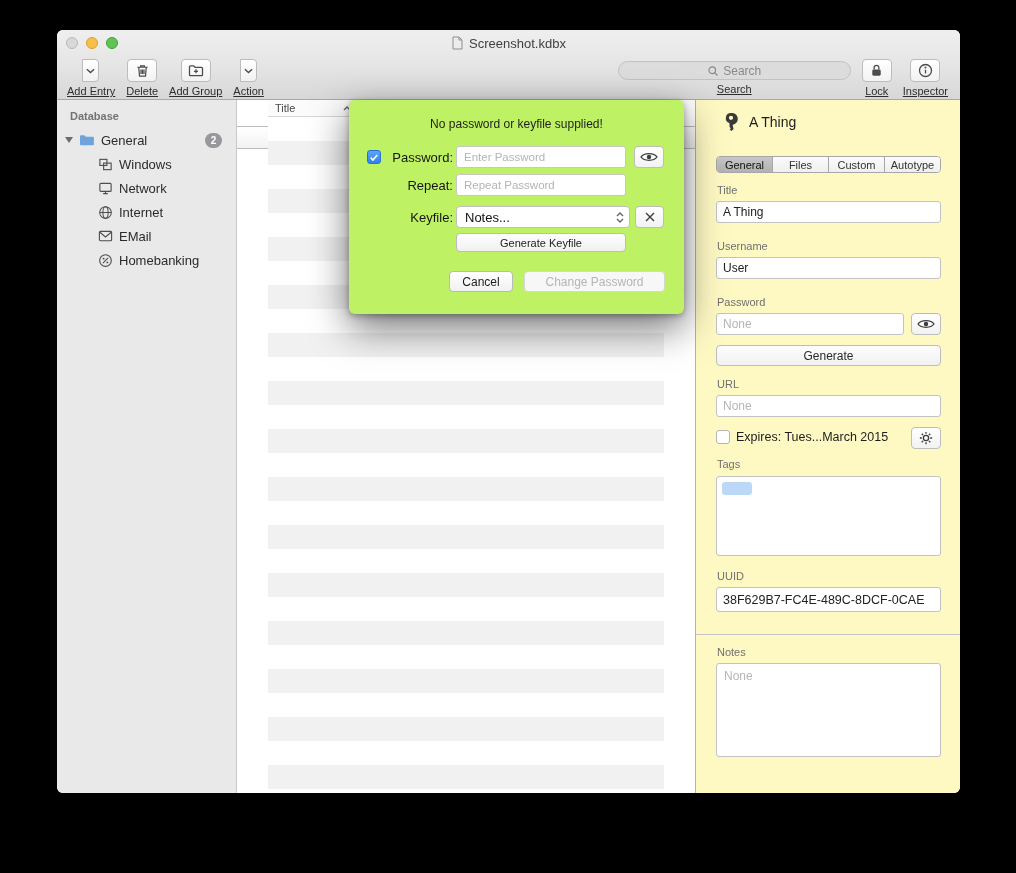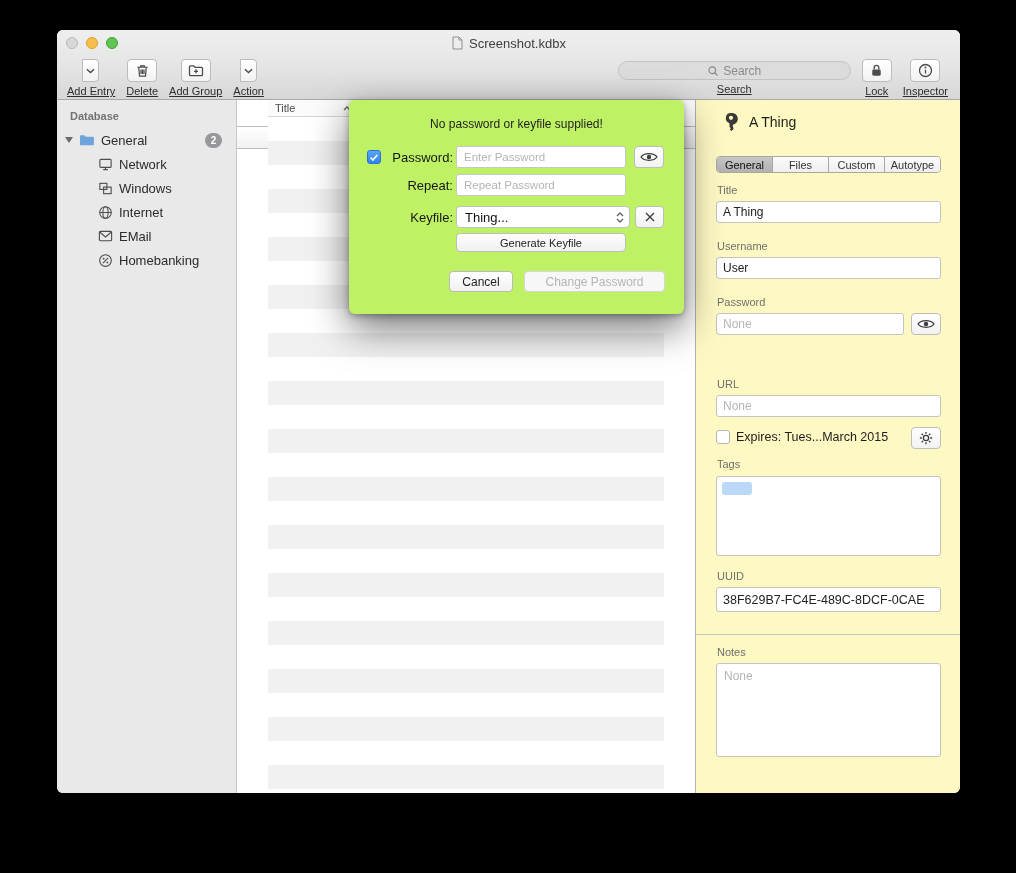--- a/index.html
+++ b/index.html
@@ -269,34 +269,34 @@
             <svg width="16" height="14" viewBox="0 0 16 14" fill="currentColor">
                 <path d="M1 3.2c0-.6.5-1 1-1h3.4l1.4 1.5h7.1c.6 0 1 .5 1 1v6.6c0 .6-.5 1-1 1H2c-.6 0-1-.5-1-1V3.2z"></path>
               </svg>
           </span>
           <span class="sb-label">General</span>
           <span class="badge">2</span>
         </div>
         <div class="sb-row child">
           <span class="sb-icon">
             <svg width="15" height="15" viewBox="0 0 16 16" fill="none" stroke="currentColor" stroke-width="1.2">
-                <rect x="2" y="2.5" width="12" height="8.5" rx="1"></rect>
-                <path d="M8 11v2.5M5.5 13.5h5"></path>
-              </svg>
-          </span>
-          <span class="sb-label">Network</span>
+                <rect x="2" y="2.5" width="7.5" height="6.5"></rect>
+                <rect x="6" y="6.5" width="8" height="7"></rect>
+              </svg>
+          </span>
+          <span class="sb-label">Windows</span>
         </div>
         <div class="sb-row child">
           <span class="sb-icon">
             <svg width="15" height="15" viewBox="0 0 16 16" fill="none" stroke="currentColor" stroke-width="1.2">
-                <rect x="2" y="2.5" width="7.5" height="6.5"></rect>
-                <rect x="6" y="6.5" width="8" height="7"></rect>
-              </svg>
-          </span>
-          <span class="sb-label">Windows</span>
+                <rect x="2" y="2.5" width="12" height="8.5" rx="1"></rect>
+                <path d="M8 11v2.5M5.5 13.5h5"></path>
+              </svg>
+          </span>
+          <span class="sb-label">Network</span>
         </div>
         <div class="sb-row child">
           <span class="sb-icon">
             <svg width="15" height="15" viewBox="0 0 16 16" fill="none" stroke="currentColor" stroke-width="1.1">
                 <circle cx="8" cy="8" r="6.2"></circle>
                 <ellipse cx="8" cy="8" rx="2.8" ry="6.2"></ellipse>
                 <path d="M1.8 8h12.4"></path>
               </svg>
           </span>
           <span class="sb-label">Internet</span>
@@ -367,20 +367,21 @@
         <input class="ins-input" style="top: 213px; width: 188px;" placeholder="None">
         <div class="sq-btn" style="top:213px; left:215px">
           <span class="icon">
             <svg width="18" height="12" viewBox="0 0 18 12" fill="none" stroke="currentColor" stroke-width="1.3">
                 <path d="M1 6C4 1.6 14 1.6 17 6 14 10.4 4 10.4 1 6z"></path>
                 <circle cx="9" cy="6" r="2.2" fill="currentColor" stroke="none"></circle>
               </svg>
           </span>
         </div>
 
+        <button class="wide-btn" style="top:245px">Generate</button>
 
         <div class="ins-label" style="top:278px">URL</div>
         <input class="ins-input" style="top: 295px;" placeholder="None">
 
         <div class="expires-row">
           <span class="checkbox"></span>
           <span>Expires: Tues...March 2015</span>
         </div>
         <div class="sq-btn" style="top:327px; left:215px">
           <span class="icon">
@@ -425,21 +426,21 @@
               <circle cx="9" cy="6" r="2.2" fill="currentColor" stroke="none"></circle>
             </svg>
         </span>
       </div>
 
       <div class="dlg-label" style="top:78px">Repeat:</div>
       <input class="dlg-field" style="top: 74px;" placeholder="Repeat Password">
 
       <div class="dlg-label" style="top:110px">Keyfile:</div>
       <div class="dropdown">
-        <span>Thing...</span>
+        <span>Notes...</span>
         <span class="stepper icon">
           <svg width="8" height="5" viewBox="0 0 8 5" fill="none" stroke="currentColor" stroke-width="1.4">
               <path d="M1 4L4 1l3 3"></path>
             </svg>
           <svg width="8" height="5" viewBox="0 0 8 5" fill="none" stroke="currentColor" stroke-width="1.4">
               <path d="M1 1l3 3 3-3"></path>
             </svg>
         </span>
       </div>
       <div class="sq-btn dlg-x">

